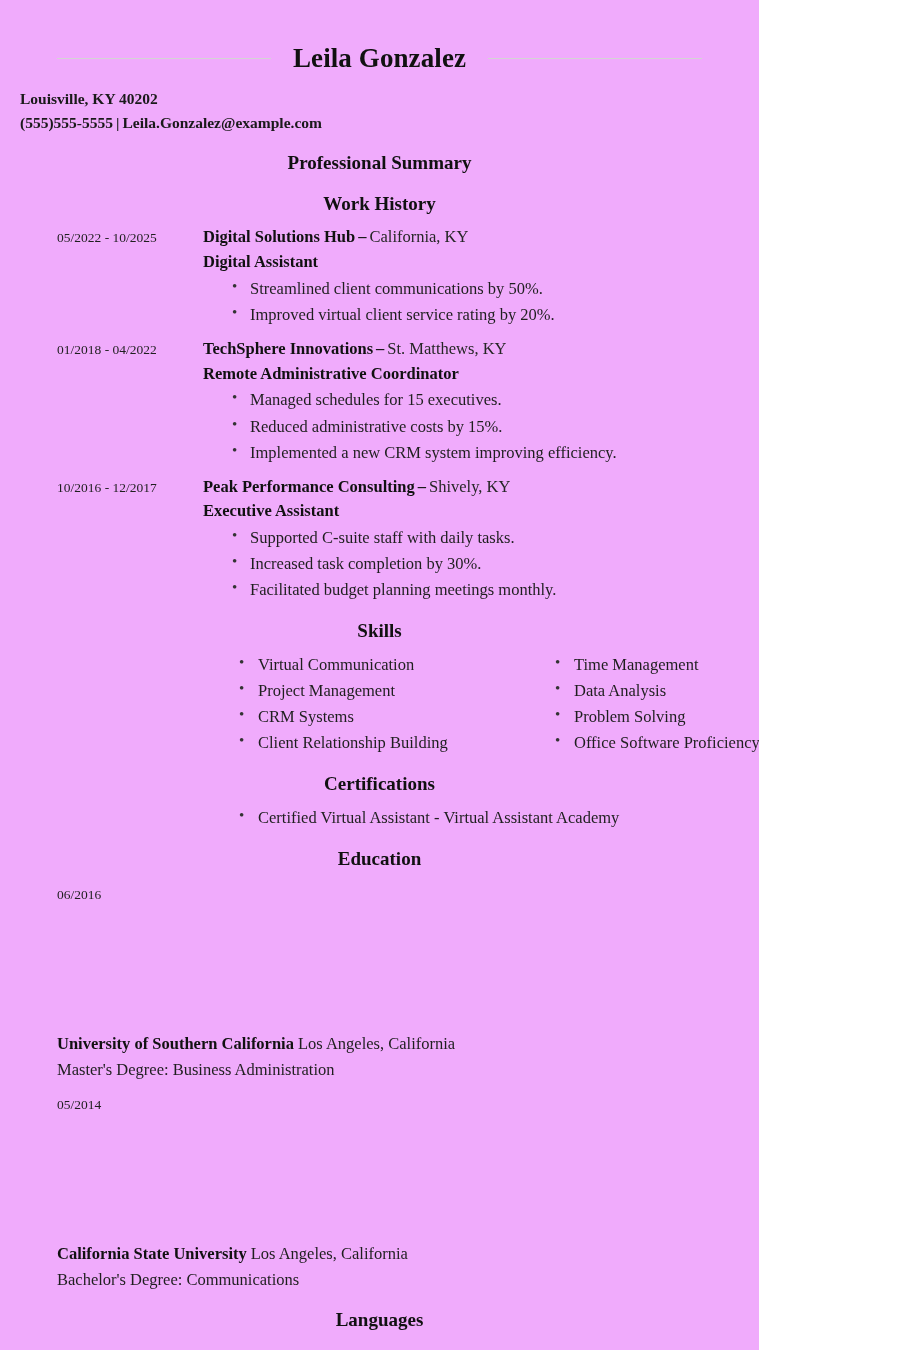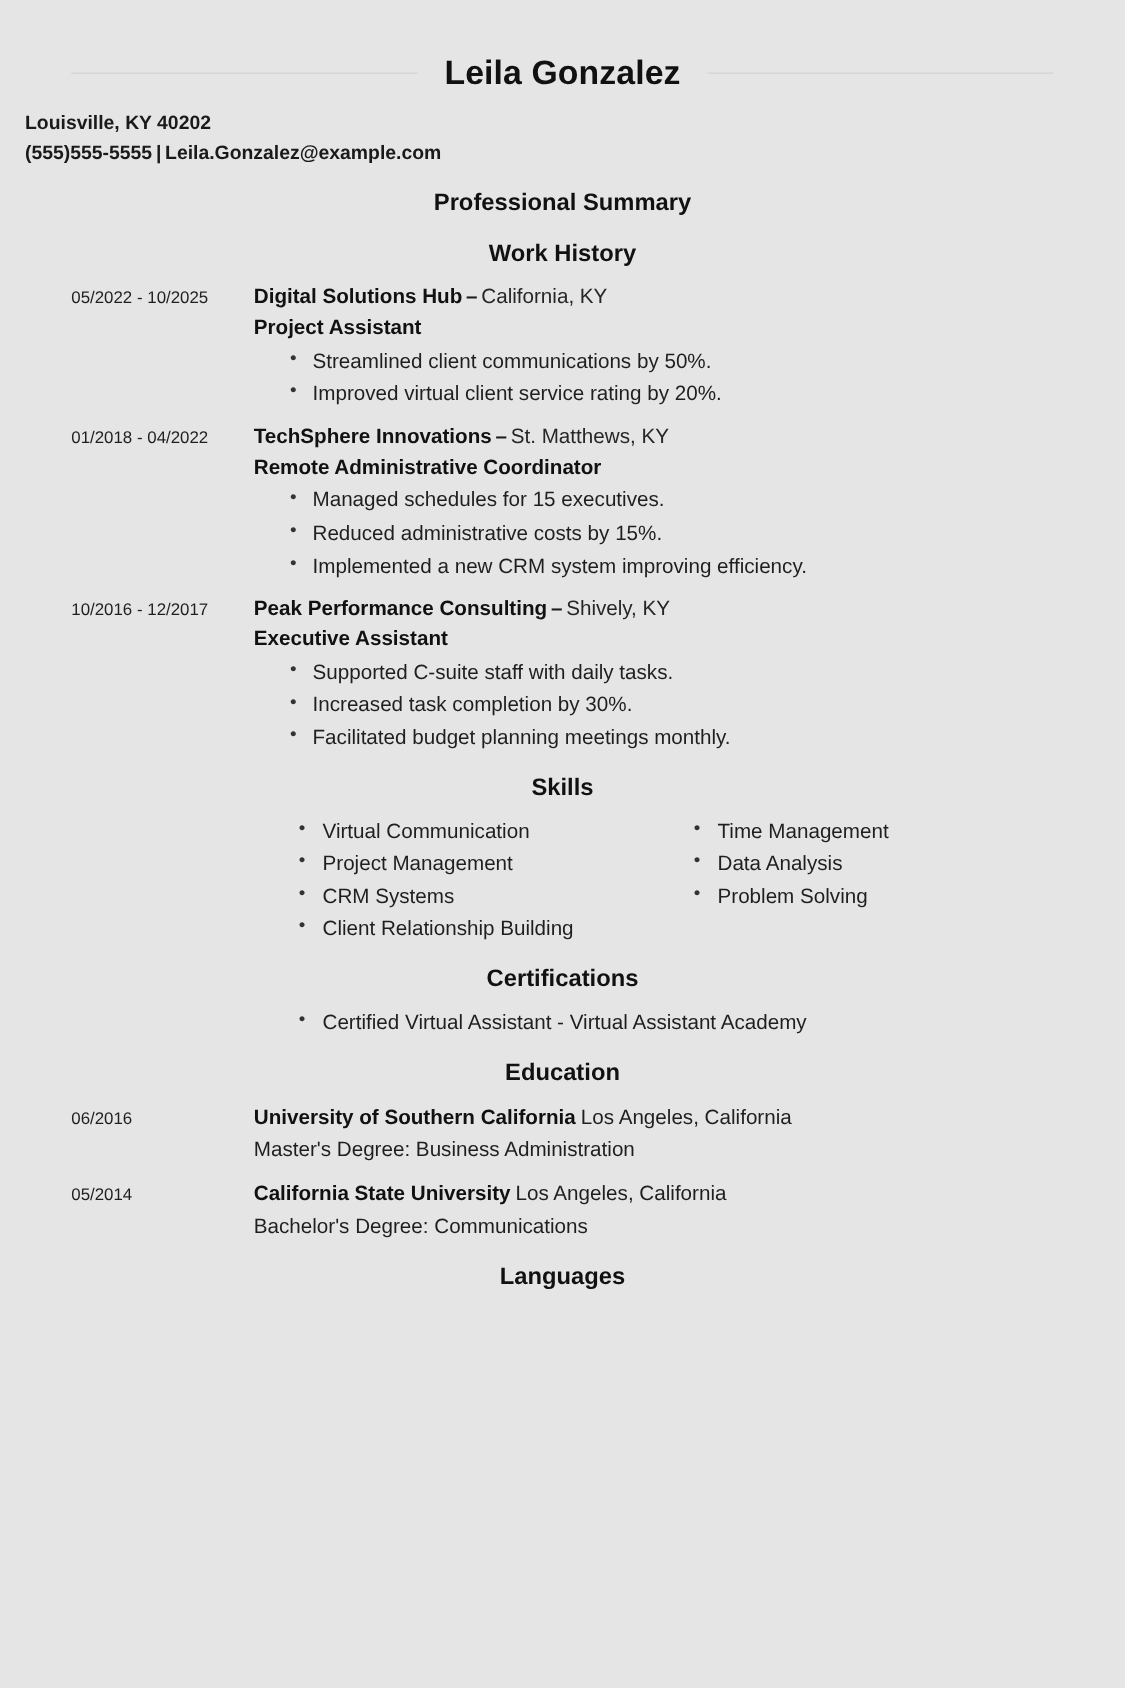--- a/index.html
+++ b/index.html
@@ -2,24 +2,24 @@
 <html><head>
 <meta charset="utf-8">
 <style>
   html, body {
     margin: 0;
     padding: 0;
     background: #ffffff;
   }
   .page {
     position: relative;
-    width: 900px;
+    width: 759px;
     height: 1350px;
-    background: #e5e5e5;
-    font-family: Liberation Sans, sans-serif;
+    background: #f0abfc;
+    font-family: Liberation Serif, serif;
     color: #1a1a1a;
     overflow: hidden;
     box-sizing: border-box;
   }
 
   
   .hdr {
     padding-top: 44px;
   }
   .name-row {
@@ -185,20 +185,21 @@
   
   .certs {
     margin-top: 8px;
     padding-left: 180px;
   }
 
   
   .edu {
     display: flex;
     margin-top: 10px;
+    flex-direction: column;
   }
   .edu-dates {
     width: 146px;
     flex: 0 0 146px;
     font-size: 13.5px;
     line-height: 1.55;
     padding-top: 3px;
     color: #1f1f1f;
     white-space: nowrap;
   }
@@ -258,21 +259,21 @@
       <div class="sec-title">Work History</div>
       <div class="sec-rule"></div>
     </div>
 
     <div class="job">
       <div class="job-dates">05/2022 - 10/2025</div>
       <div class="job-main">
         <div class="job-org">
           <span class="org">Digital Solutions Hub</span><span class="dash">–</span><span class="loc">California, KY</span>
         </div>
-        <div class="job-role">Project Assistant</div>
+        <div class="job-role">Digital Assistant</div>
         <ul class="bullets">
           <li>Streamlined client communications by 50%.</li>
           <li>Improved virtual client service rating by 20%.</li>
         </ul>
       </div>
     </div>
 
     <div class="job">
       <div class="job-dates">01/2018 - 04/2022</div>
       <div class="job-main">
@@ -316,20 +317,21 @@
           <li>Project Management</li>
           <li>CRM Systems</li>
           <li>Client Relationship Building</li>
         </ul>
       </div>
       <div class="skills-col">
         <ul class="plain">
           <li>Time Management</li>
           <li>Data Analysis</li>
           <li>Problem Solving</li>
+          <li>Office Software Proficiency</li>
         </ul>
       </div>
     </div>
   </div>
 
   <div class="section">
     <div class="sec-head">
       <div class="sec-title">Certifications</div>
       <div class="sec-rule"></div>
     </div>

